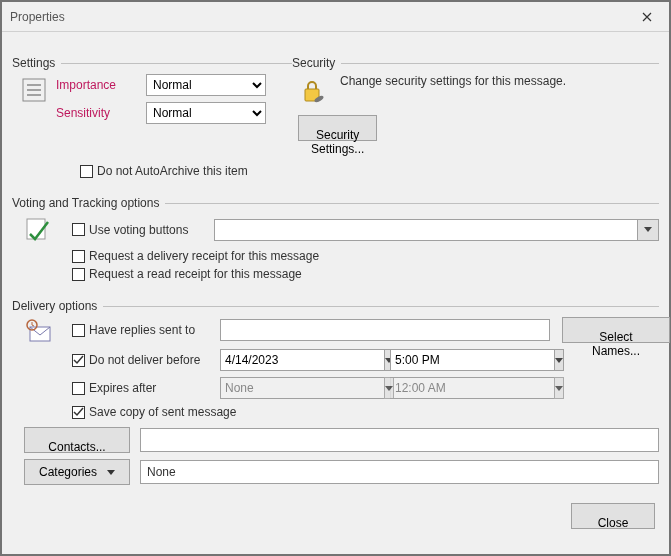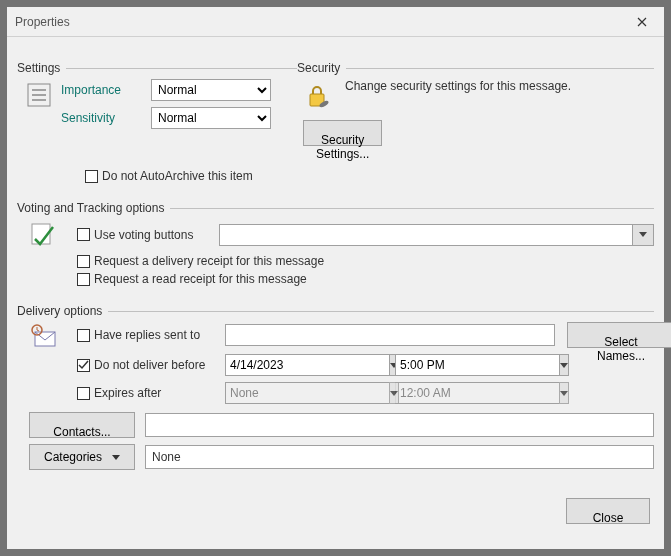--- a/index.html
+++ b/index.html
@@ -10,21 +10,21 @@
     background: #f0f0f0;
     color: #333;
     width: 671px;
     height: 556px;
     overflow: hidden;
   }
   .window {
     width: 671px;
     height: 556px;
     background: #f0f0f0;
-    border: 7px solid #737373;
+    border: 2px solid #737373;
     position: relative;
   }
   .titlebar {
     height: 30px;
     display: flex;
     align-items: center;
     padding: 0 8px;
     background: #f0f0f0;
     border-bottom: 1px solid #d0d0d0;
   }
@@ -69,21 +69,21 @@
     grid-template-columns: 36px 90px 120px;
     row-gap: 6px;
     align-items: center;
     padding-left: 8px;
   }
   .settings-icon {
     grid-row: 1 / span 2;
     align-self: start;
     margin-top: 2px;
   }
-  .field-label { color: #0f766e; }
+  .field-label { color: #be185d; }
 
   select, input[type="text"] {
     font-family: inherit;
     font-size: 12px;
     background: #fff;
     border: 1px solid #a0a0a0;
     height: 22px;
     padding: 0 4px;
   }
   select { padding: 0 2px; }
@@ -394,20 +394,28 @@
             <div class="dd-btn">
                 <svg viewBox="0 0 8 5">
                   <path d="M0 0 L4 5 L8 0 Z"></path>
                 </svg>
               </div>
           </div>
           <span></span>
             <span></span>
         </div>
 
+        <div class="chk-row chk-indented" style="margin-top:6px;">
+          <span class="chk checked">
+            <svg viewBox="0 0 11 11">
+                <path d="M1 5 L4 8 L10 1" stroke="#333" stroke-width="1.5" fill="none"></path>
+              </svg>
+          </span>
+          <span>Save copy of sent message</span>
+        </div>
       </div>
 
       <div class="bottom-row">
         <button class="btn-left">Contacts...</button>
         <span></span>
         <input type="text" style="width: 100%; height: 24px;" value="">
 
         <button class="btn-left category-btn">
           <span>Categories</span>
           <svg viewBox="0 0 8 5">

